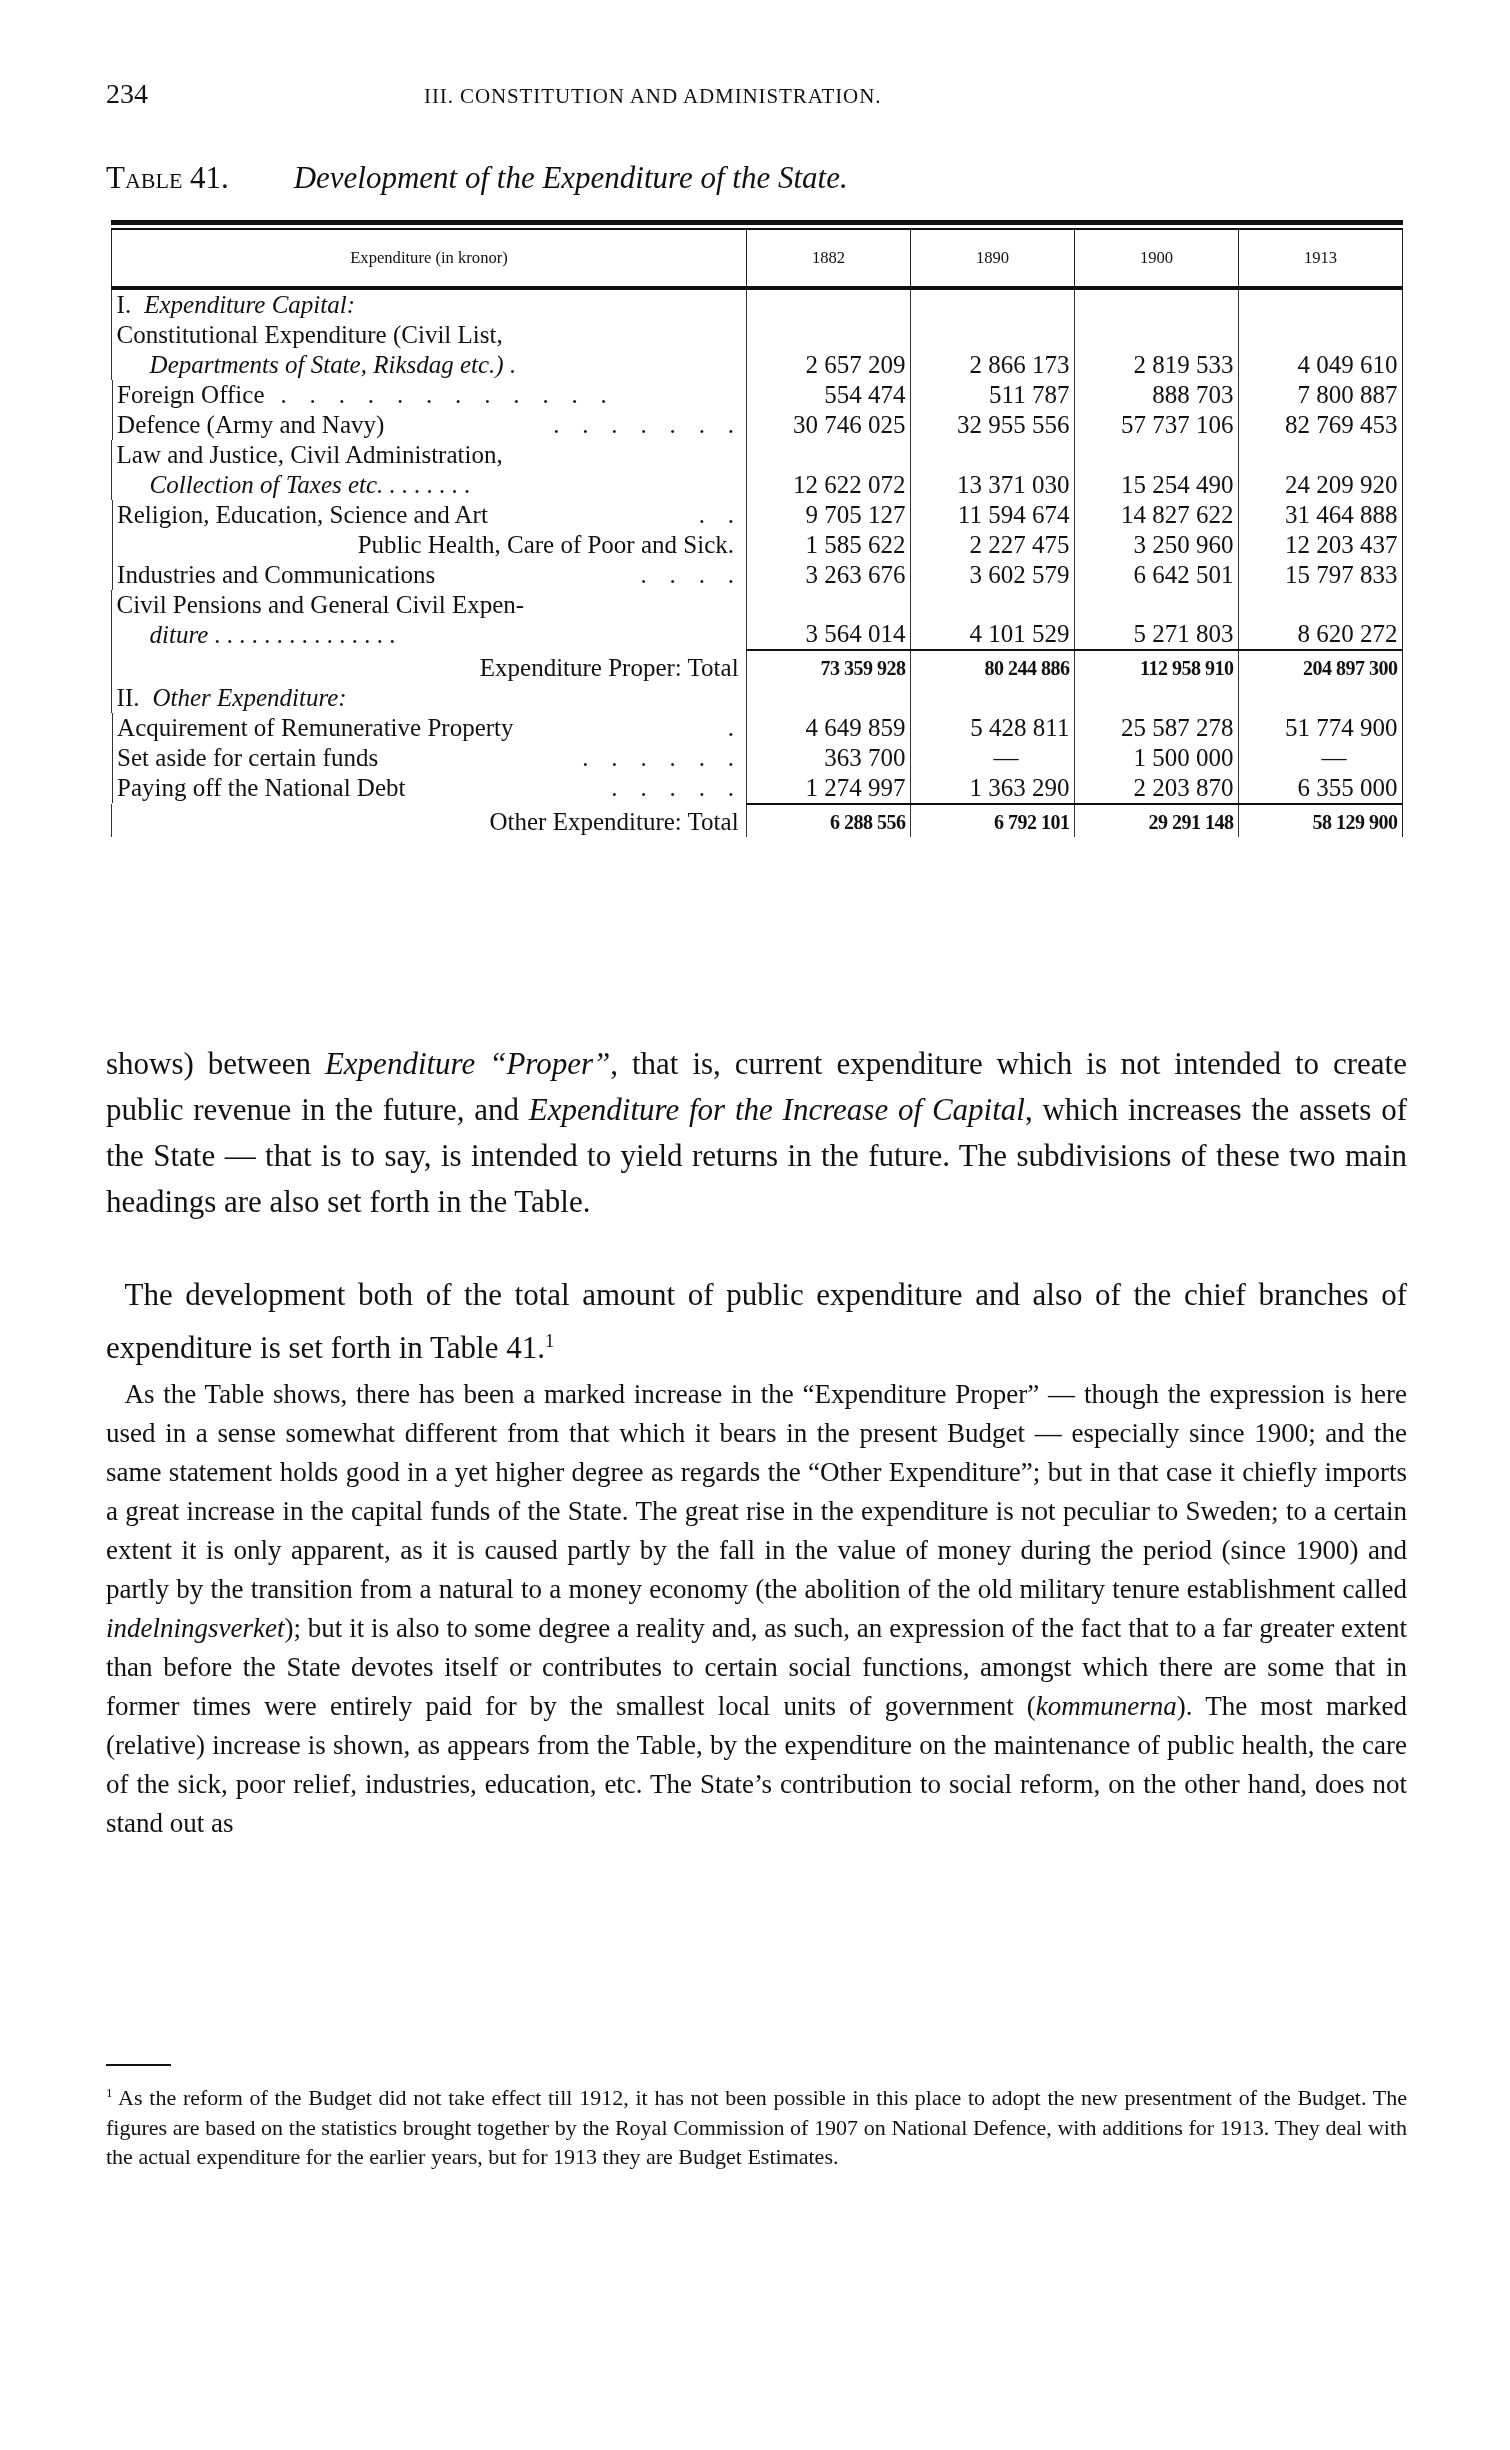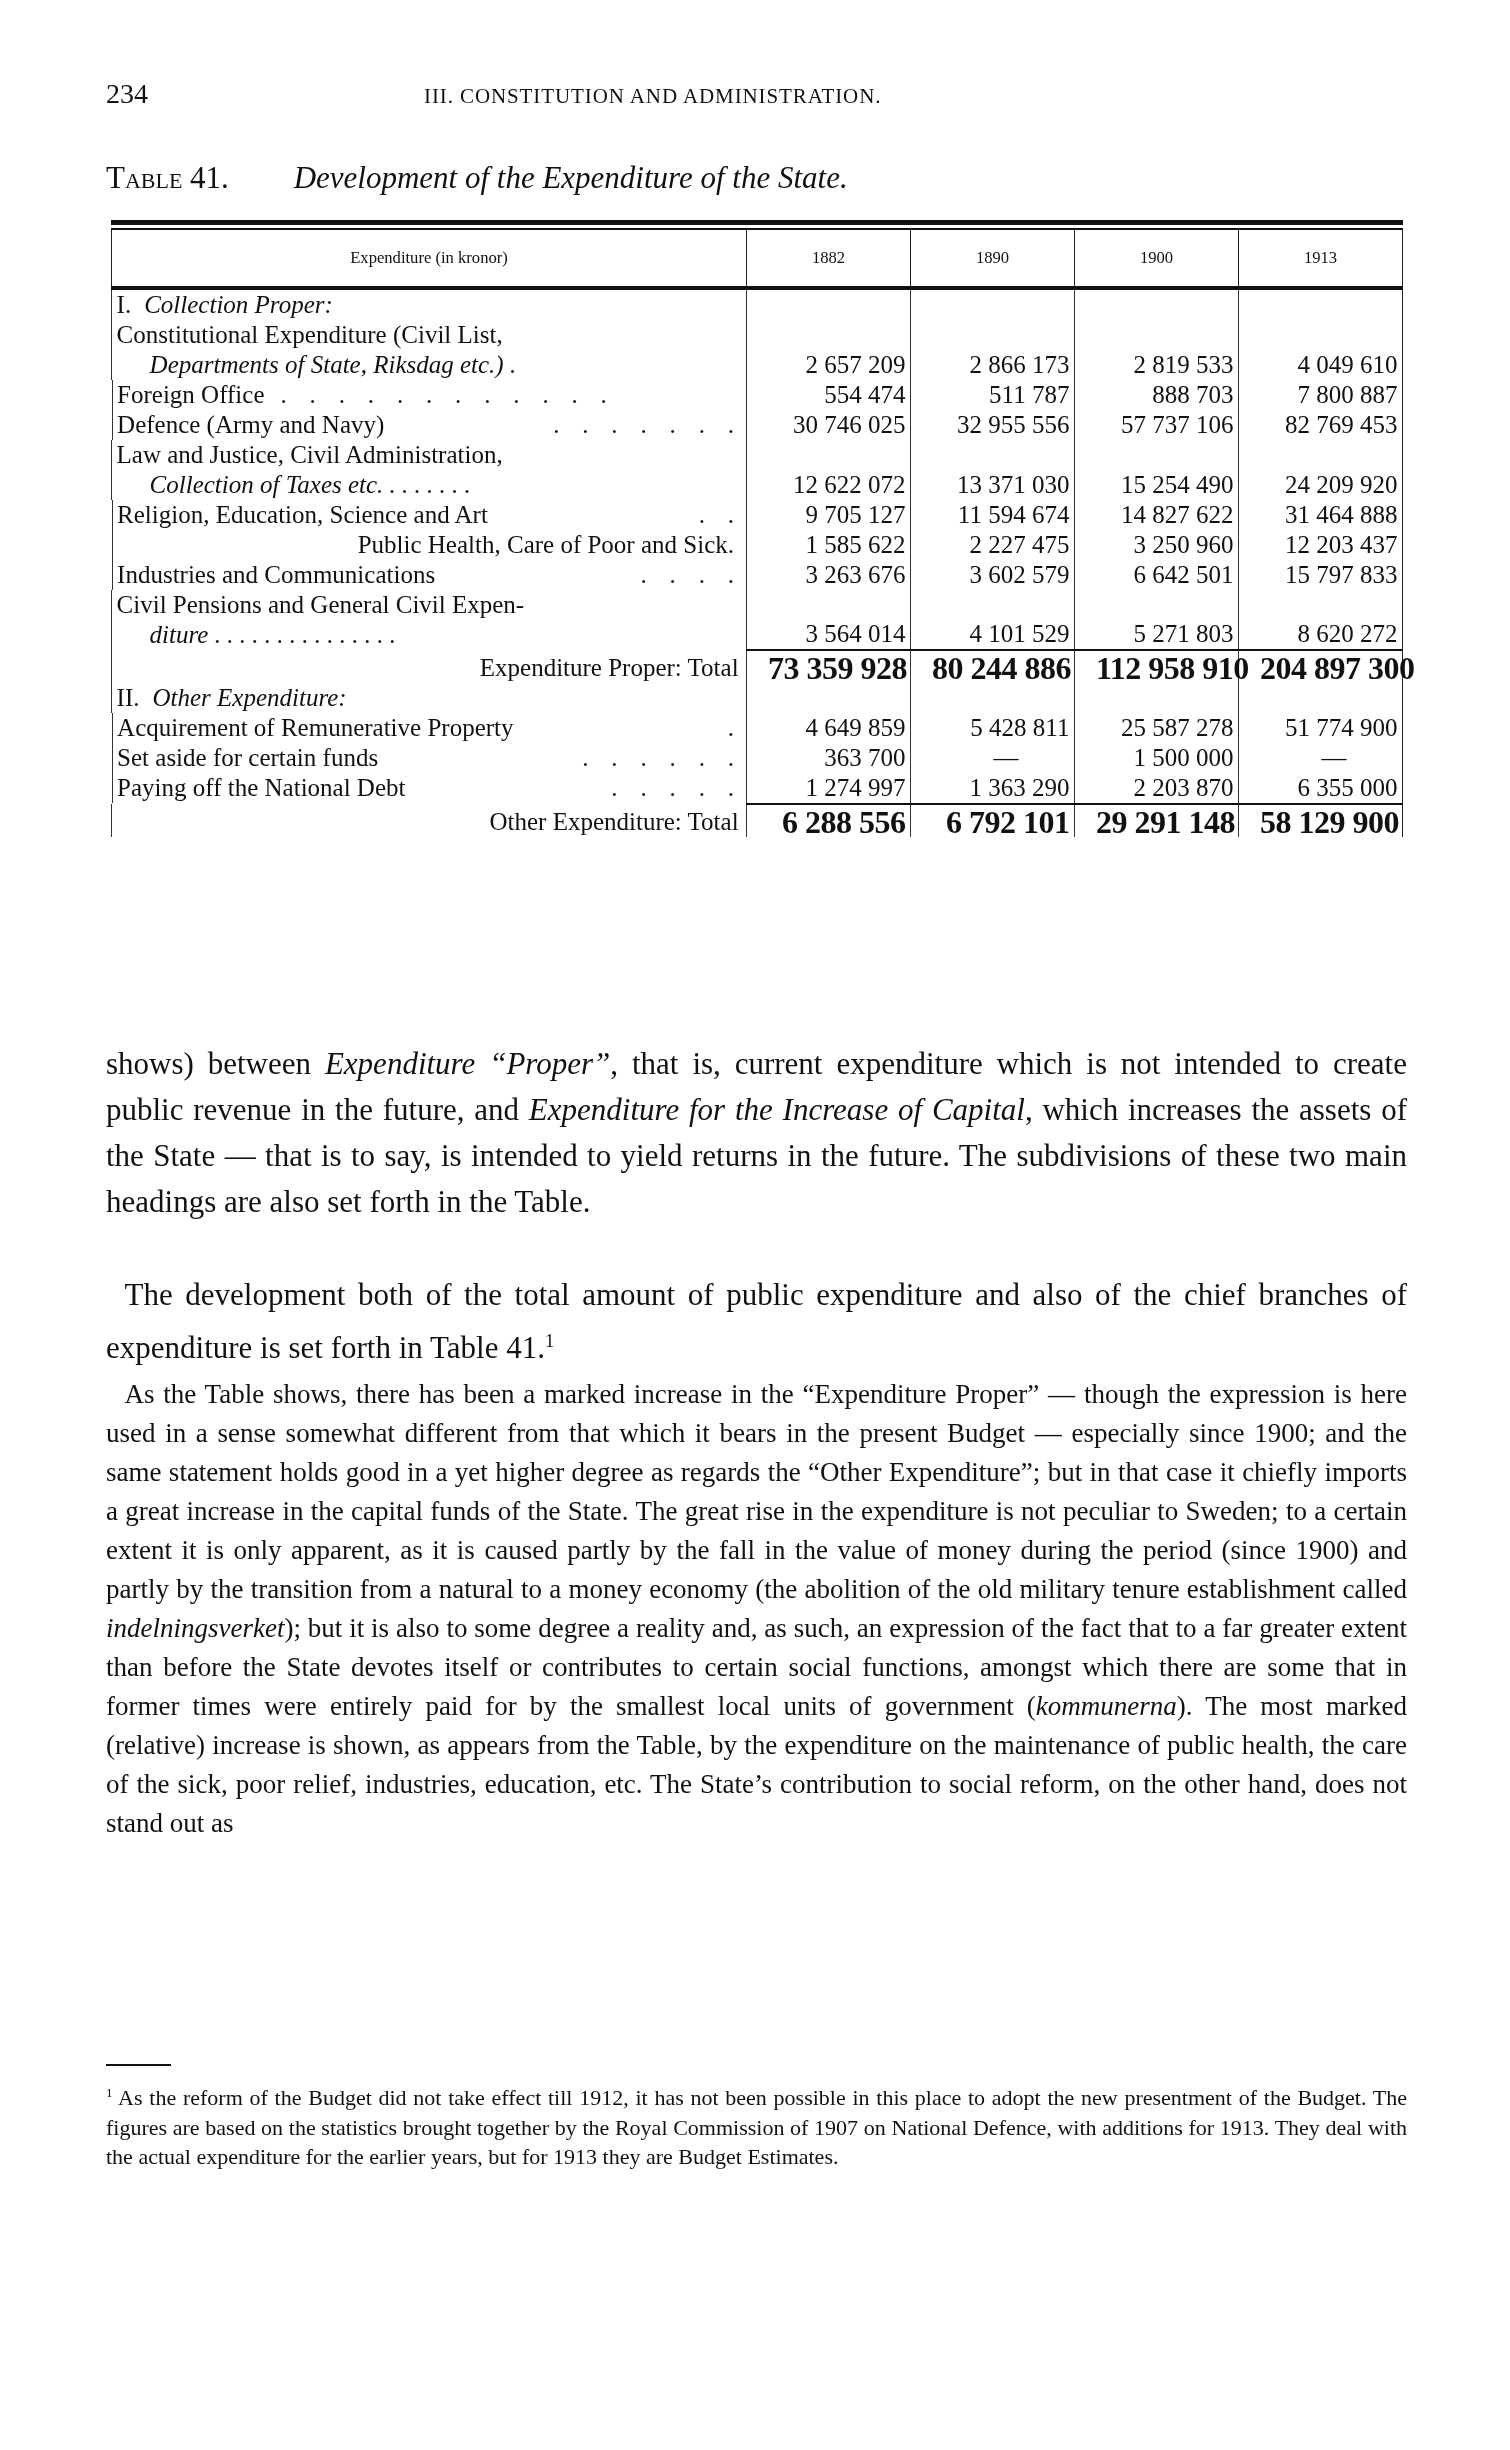--- a/index.html
+++ b/index.html
@@ -32,21 +32,21 @@
   table.exp td.num { text-align: right; padding-right: 4.6px; }
   table.exp tr > *:last-child { border-right: 1.4px solid #222; }
   table.exp td.label { padding-left: 4.6px; white-space: normal; }
   .lbl { display: block; }
   .lbl .indent { padding-left: 33px; display: block; font-style: italic; }
   .dots { letter-spacing: 8.3px; }
   .section-head td { padding-top: 22px; font-size: 28px; }
   .section-head .roman { margin-right: 13px; }
   .section-head .title { font-style: italic; }
   .total-row td { font-size: 26px; padding-top: 9.2px; padding-bottom: 5.5px; vertical-align: middle; }
-  .total-row td.num { font-weight: bold; font-size: 32px; letter-spacing: -0.5px; padding-left: 21px; }
+  .total-row td.num { font-weight: bold; font-size: 20px; letter-spacing: -0.5px; padding-left: 21px; }
   .total-row td.label { text-align: right; padding-right: 7.4px; }
   .subtotal-line td { height: 1.8px; padding: 0; }
   .subtotal-line td.bar { border-top: 2.3px solid #111; }
   .dash { display: inline-block; padding-right: 51px; }
 
   .body-text { position: absolute; left: 106px; width: 1301px; font-family: "Liberation Serif", serif; text-align: justify; }
   .p-large { font-size: 31px; line-height: 46px; }
   .p-med { font-size: 27px; line-height: 39px; }
   .indent1 { text-indent: 18.5px; }
   .it { font-style: italic; }
@@ -82,21 +82,21 @@
       <tr>
         <th>Expenditure (in kronor)</th>
         <th>1882</th>
         <th>1890</th>
         <th>1900</th>
         <th>1913</th>
       </tr>
     </thead>
     <tbody id="tbody">
         <tr class="section-head">
-          <td class="label"><span class="roman">I.</span><span class="title">Collection Proper:</span></td>
+          <td class="label"><span class="roman">I.</span><span class="title">Expenditure Capital:</span></td>
           <td class="num"></td>
           <td class="num"></td>
           <td class="num"></td>
           <td class="num"></td>
         </tr>
         <tr>
           <td class="label">
             <span class="lbl">Constitutional Expenditure (Civil List,</span>
             <span class="lbl">
               <span class="indent">Departments of State, Riksdag etc.) .</span>

